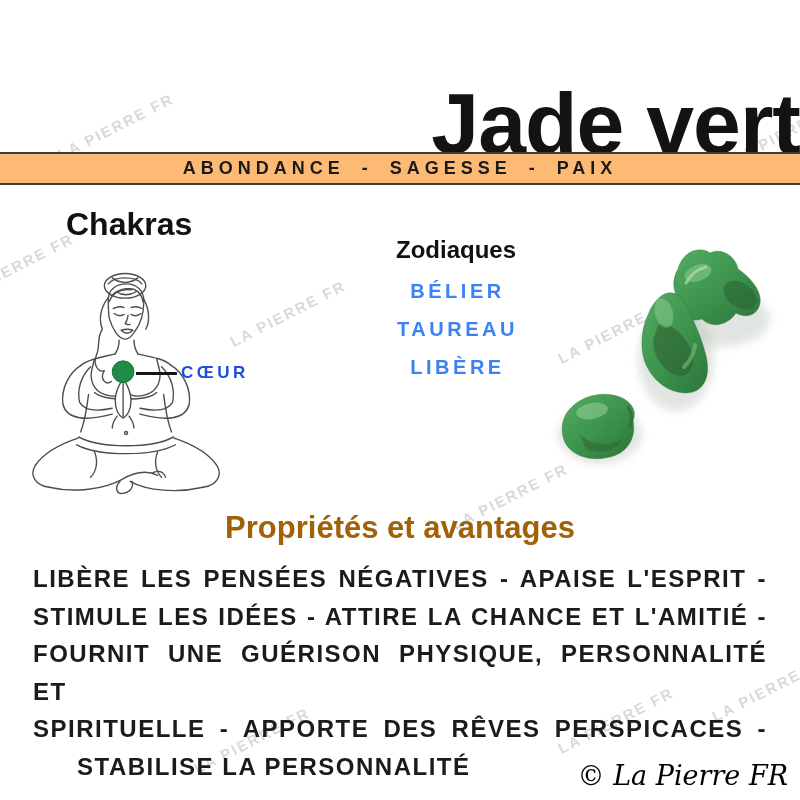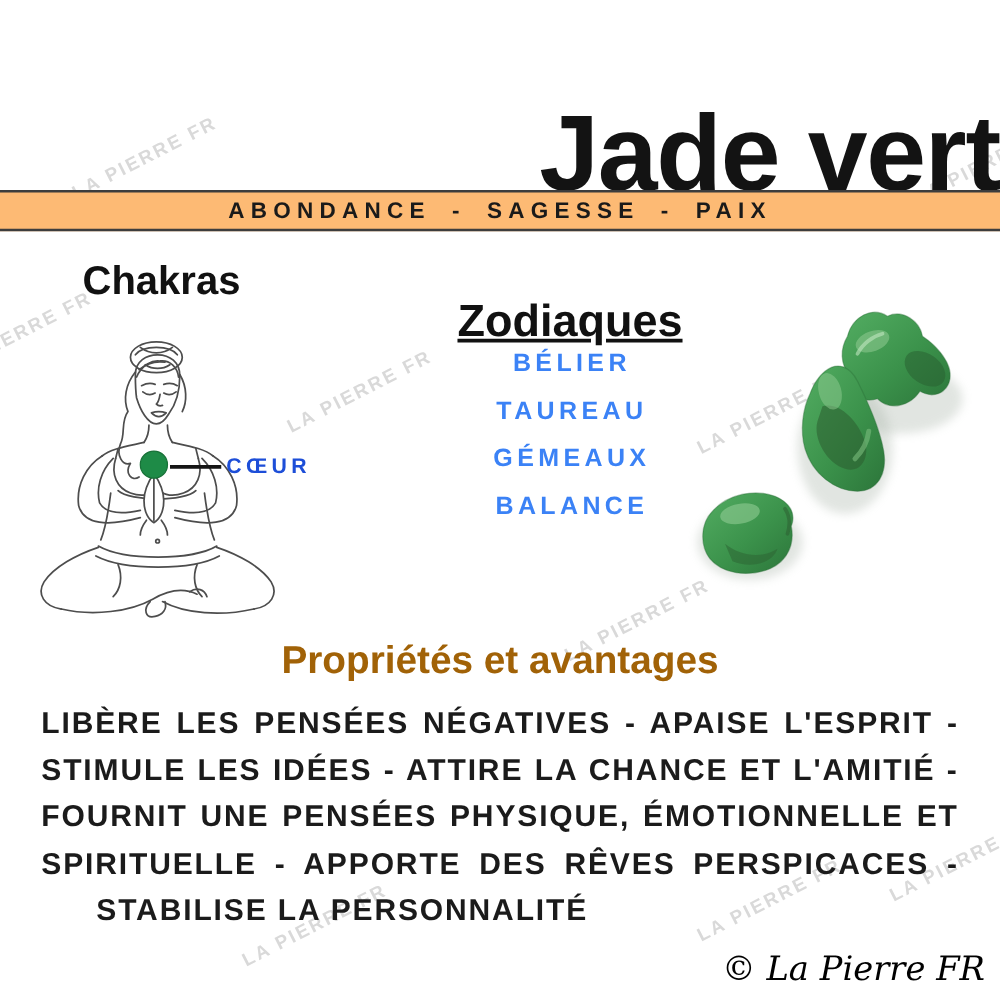--- a/index.html
+++ b/index.html
@@ -20,21 +20,21 @@
   }
   
   .banner{
     position:absolute;top:152px;left:0;right:0;height:29px;
     border-top:2px solid #3d3d3d;border-bottom:2px solid #3d3d3d;
     display:flex;align-items:center;justify-content:center;background:#fdba74;
   }
   .banner span{font-size:18px;font-weight:bold;letter-spacing:5px;word-spacing:7px;color:#1a1a1a;}
   
   .chakras-heading{position:absolute;top:206px;left:66px;font-size:32px;font-weight:bold;}
-  .zodiac-heading{position:absolute;top:236px;left:301px;width:310px;text-align:center;font-size:36px;font-weight:bold;text-decoration:underline;}
+  .zodiac-heading{position:absolute;top:236px;left:301px;width:310px;text-align:center;font-size:24px;font-weight:bold;}
   .zodiac-list{position:absolute;top:280px;left:355px;width:205px;}
   .zodiac-item{height:38px;text-align:center;font-size:20px;font-weight:bold;letter-spacing:3.5px;color:#3b82f6;}
   
   .figure-svg{position:absolute;left:24px;top:272px;width:215px;height:232px;}
   .pointer-line{position:absolute;left:136px;top:372px;width:41px;height:2.5px;background:#151515;}
   .chakra-label{position:absolute;left:181px;top:363px;font-size:17px;font-weight:bold;letter-spacing:3.5px;color:#1d4ed8;}
   
   .stones-svg{position:absolute;left:540px;top:238px;width:260px;height:252px;}
   
   .props-heading{position:absolute;top:510px;left:0;right:0;text-align:center;font-size:31px;font-weight:bold;color:#a16207;}
@@ -140,22 +140,21 @@
     <circle cx="99" cy="101" r="11" fill="#1e8b47" stroke="#197239" stroke-width="1"></circle>
   </svg>
 
   <div class="pointer-line"></div>
   <div class="chakra-label">CŒUR</div>
 
   <div class="zodiac-heading">Zodiaques</div>
   <div class="zodiac-list">
     <div class="zodiac-item">BÉLIER</div>
     <div class="zodiac-item">TAUREAU</div>
-    <div class="zodiac-item">GÉMEAUX</div>
-    <div class="zodiac-item">BALANCE</div>
+    <div class="zodiac-item">LIBÈRE</div>
   </div>
 
   <svg class="stones-svg" viewBox="0 0 260 250">
     <defs>
       <filter id="soft" x="-40%" y="-40%" width="180%" height="180%">
           <feGaussianBlur stdDeviation="4"></feGaussianBlur>
         </filter>
       <linearGradient id="jade" x1="0" y1="0" x2="1" y2="1">
         <stop offset="0" stop-color="#53ad62"></stop>
         <stop offset="0.55" stop-color="#3b924b"></stop>
@@ -186,20 +185,20 @@
       <path d="M40,196 C52,206 70,208 82,200 C78,212 60,216 46,210 Z" fill="#2b6232" opacity="0.5"></path>
       <ellipse cx="52" cy="172" rx="16" ry="8" fill="#8fcb92" opacity="0.6" transform="rotate(-10 52 172)"></ellipse>
       <path d="M88,168 C92,174 92,182 90,188" stroke="#2b5c2f" stroke-width="3" fill="none" opacity="0.5" stroke-linecap="round"></path>
     </g>
   </svg>
 
   <div class="props-heading">Propriétés et avantages</div>
   <div class="props-text">
     <div class="props-line">LIBÈRE LES PENSÉES NÉGATIVES - APAISE L'ESPRIT -</div>
     <div class="props-line">STIMULE LES IDÉES - ATTIRE LA CHANCE ET L'AMITIÉ -</div>
-    <div class="props-line">FOURNIT UNE PENSÉES PHYSIQUE, ÉMOTIONNELLE ET</div>
+    <div class="props-line">FOURNIT UNE GUÉRISON PHYSIQUE, PERSONNALITÉ ET</div>
     <div class="props-line">SPIRITUELLE - APPORTE DES RÊVES PERSPICACES -</div>
     <div class="props-line last">STABILISE LA PERSONNALITÉ</div>
   </div>
 
   <div class="copyright">© La Pierre FR</div>
 
 </div>
 
 </body></html>

